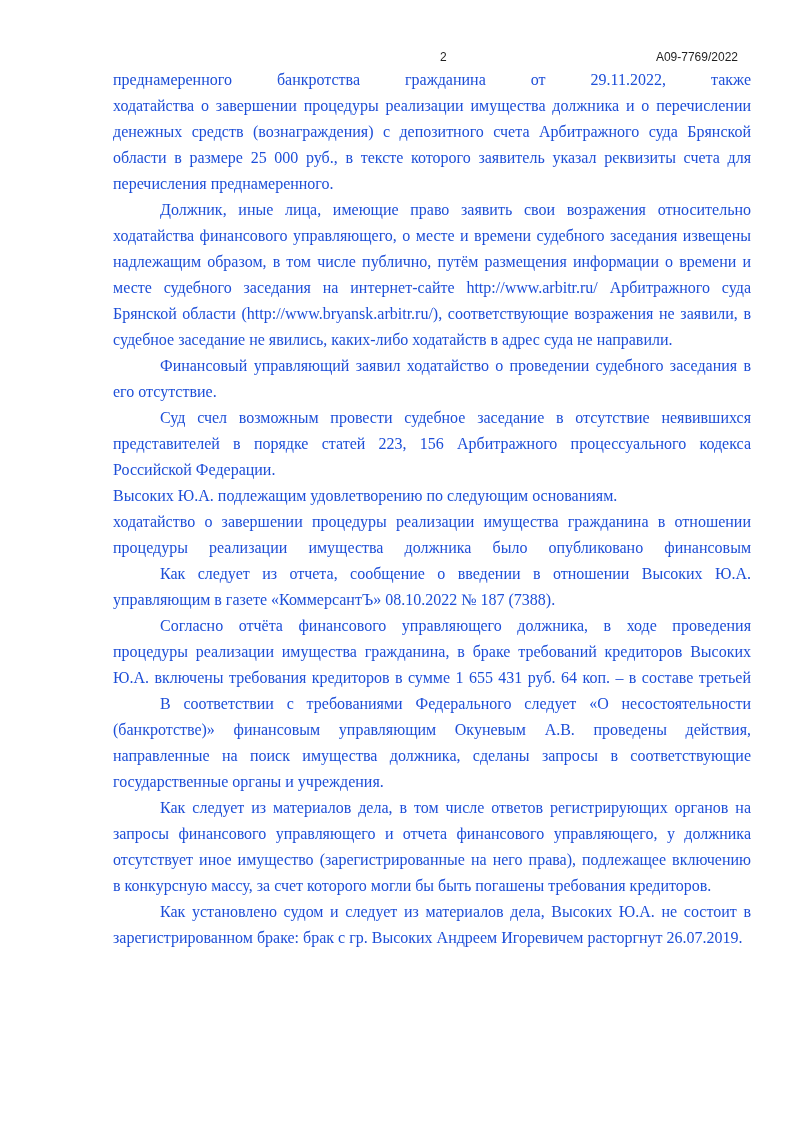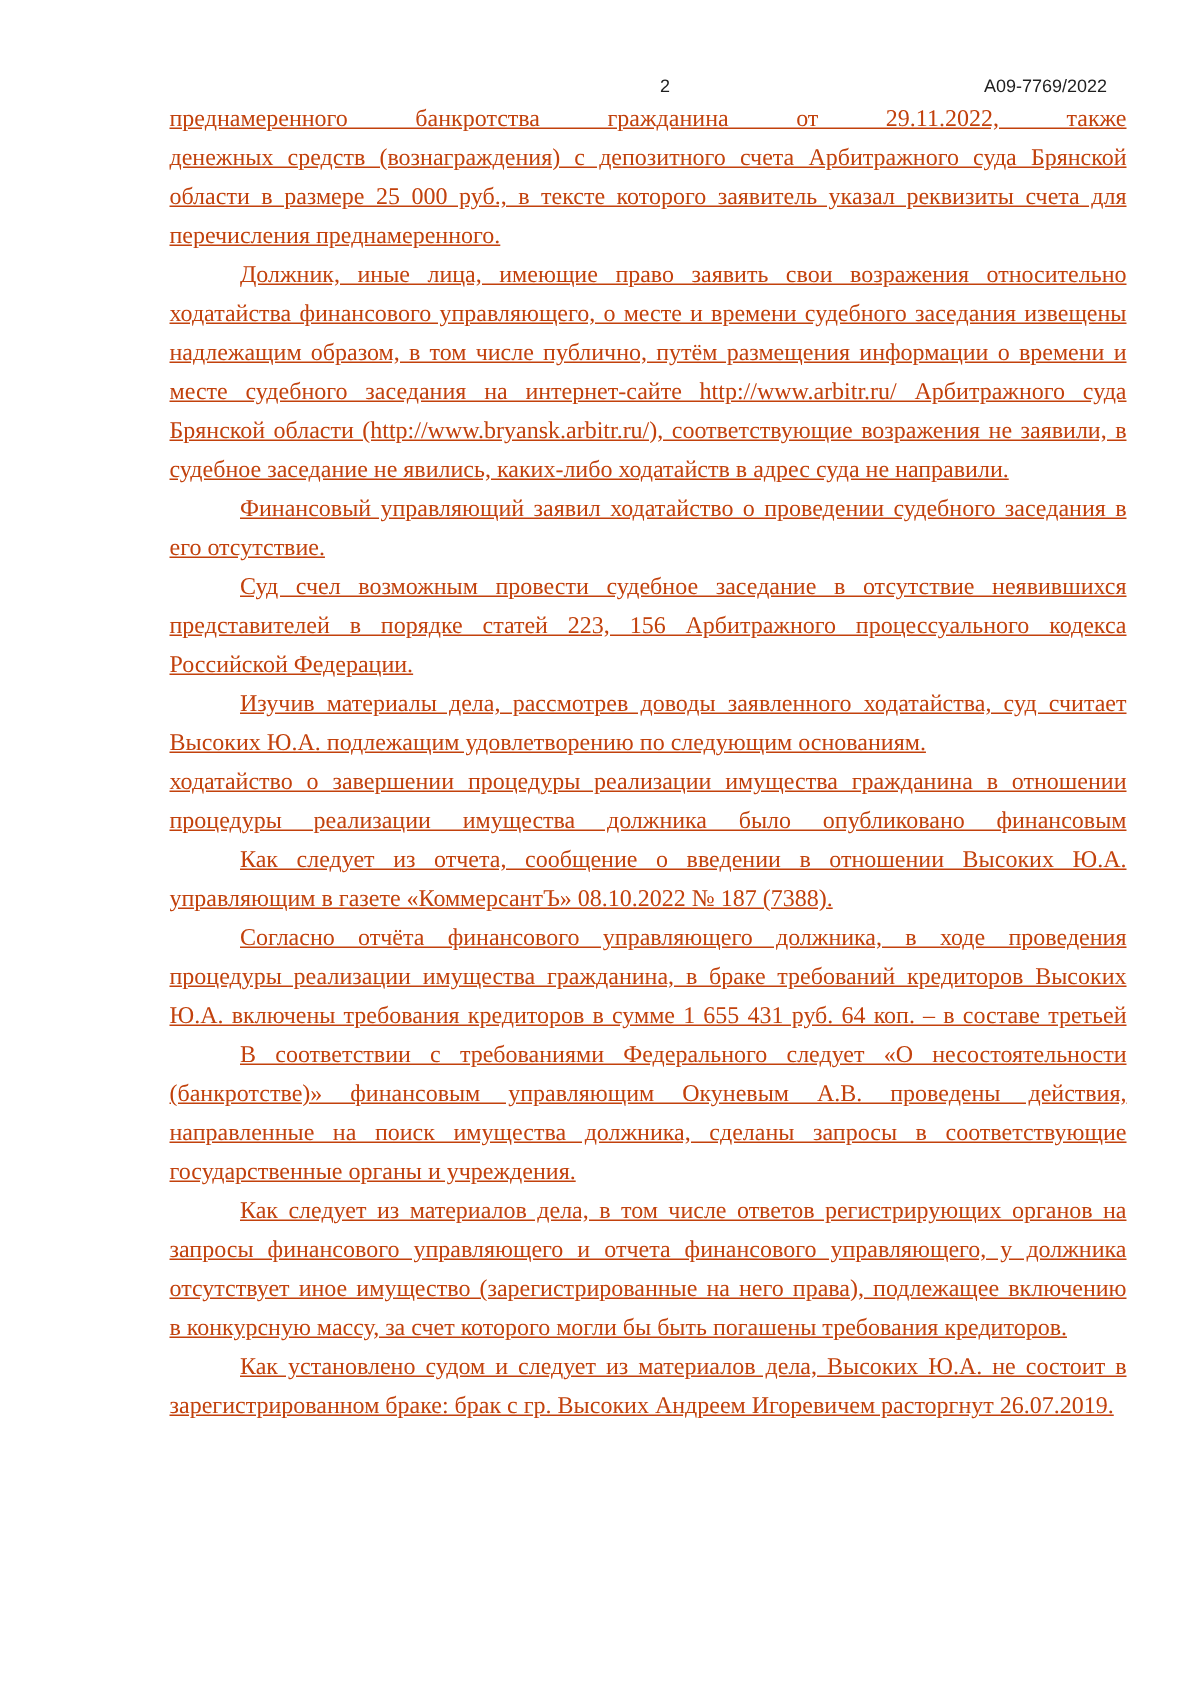--- a/index.html
+++ b/index.html
@@ -22,22 +22,21 @@
     font-size: 12px;
     color: #1f1f1f;
   }
   .page-number  { position: absolute; left: 440px; top: 0; }
   .case-number  { position: absolute; right: 62px; top: 0; }
   .content {
     position: absolute;
     left: 113px; top: 67px; width: 638px;
     font-size: 16px;
     line-height: 26px;
-    color: #c2410c;
-    text-decoration: underline;
+    color: #1d4ed8;
   }
   .paragraph { margin: 0; padding: 0; }
   .line {
     display: block;
     height: 26px;
     white-space: nowrap;
     text-align: justify;
     text-align-last: justify;
     text-justify: inter-word;
   }
@@ -50,20 +49,21 @@
 <div class="page">
 
   <header class="running-header">
     <span class="page-number">2</span>
     <span class="case-number">А09-7769/2022</span>
   </header>
 
   <main class="content" id="doc-body">
       <p class="paragraph">
         <span class="line">преднамеренного банкротства гражданина от 29.11.2022, также</span>
+        <span class="line">ходатайства о завершении процедуры реализации имущества должника и о перечислении</span>
         <span class="line">денежных средств (вознаграждения) с депозитного счета Арбитражного суда Брянской</span>
         <span class="line">области в размере 25 000 руб., в тексте которого заявитель указал реквизиты счета для</span>
         <span class="line last">перечисления преднамеренного.</span>
       </p>
       <p class="paragraph">
         <span class="line indent">Должник, иные лица, имеющие право заявить свои возражения относительно</span>
         <span class="line">ходатайства финансового управляющего, о месте и времени судебного заседания извещены</span>
         <span class="line">надлежащим образом, в том числе публично, путём размещения информации о времени и</span>
         <span class="line">месте судебного заседания на интернет-сайте http://www.arbitr.ru/ Арбитражного суда</span>
         <span class="line">Брянской области (http://www.bryansk.arbitr.ru/), соответствующие возражения не заявили, в</span>
@@ -72,21 +72,20 @@
       <p class="paragraph">
         <span class="line indent">Финансовый управляющий заявил ходатайство о проведении судебного заседания в</span>
         <span class="line last">его отсутствие.</span>
       </p>
       <p class="paragraph">
         <span class="line indent">Суд счел возможным провести судебное заседание в отсутствие неявившихся</span>
         <span class="line">представителей в порядке статей 223, 156 Арбитражного процессуального кодекса</span>
         <span class="line last">Российской Федерации.</span>
       </p>
       <p class="paragraph">
-        <span class="line indent">Изучив материалы дела, рассмотрев доводы заявленного ходатайства, суд считает</span>
         <span class="line last">Высоких Ю.А. подлежащим удовлетворению по следующим основаниям.</span>
         <span class="line">ходатайство о завершении процедуры реализации имущества гражданина в отношении</span>
       </p>
       <p class="paragraph">
         <span class="line">процедуры реализации имущества должника было опубликовано финансовым</span>
         <span class="line indent">Как следует из отчета, сообщение о введении в отношении Высоких Ю.А.</span>
         <span class="line last">управляющим в газете «КоммерсантЪ» 08.10.2022 № 187 (7388).</span>
       </p>
       <p class="paragraph">
         <span class="line indent">Согласно отчёта финансового управляющего должника, в ходе проведения</span>

